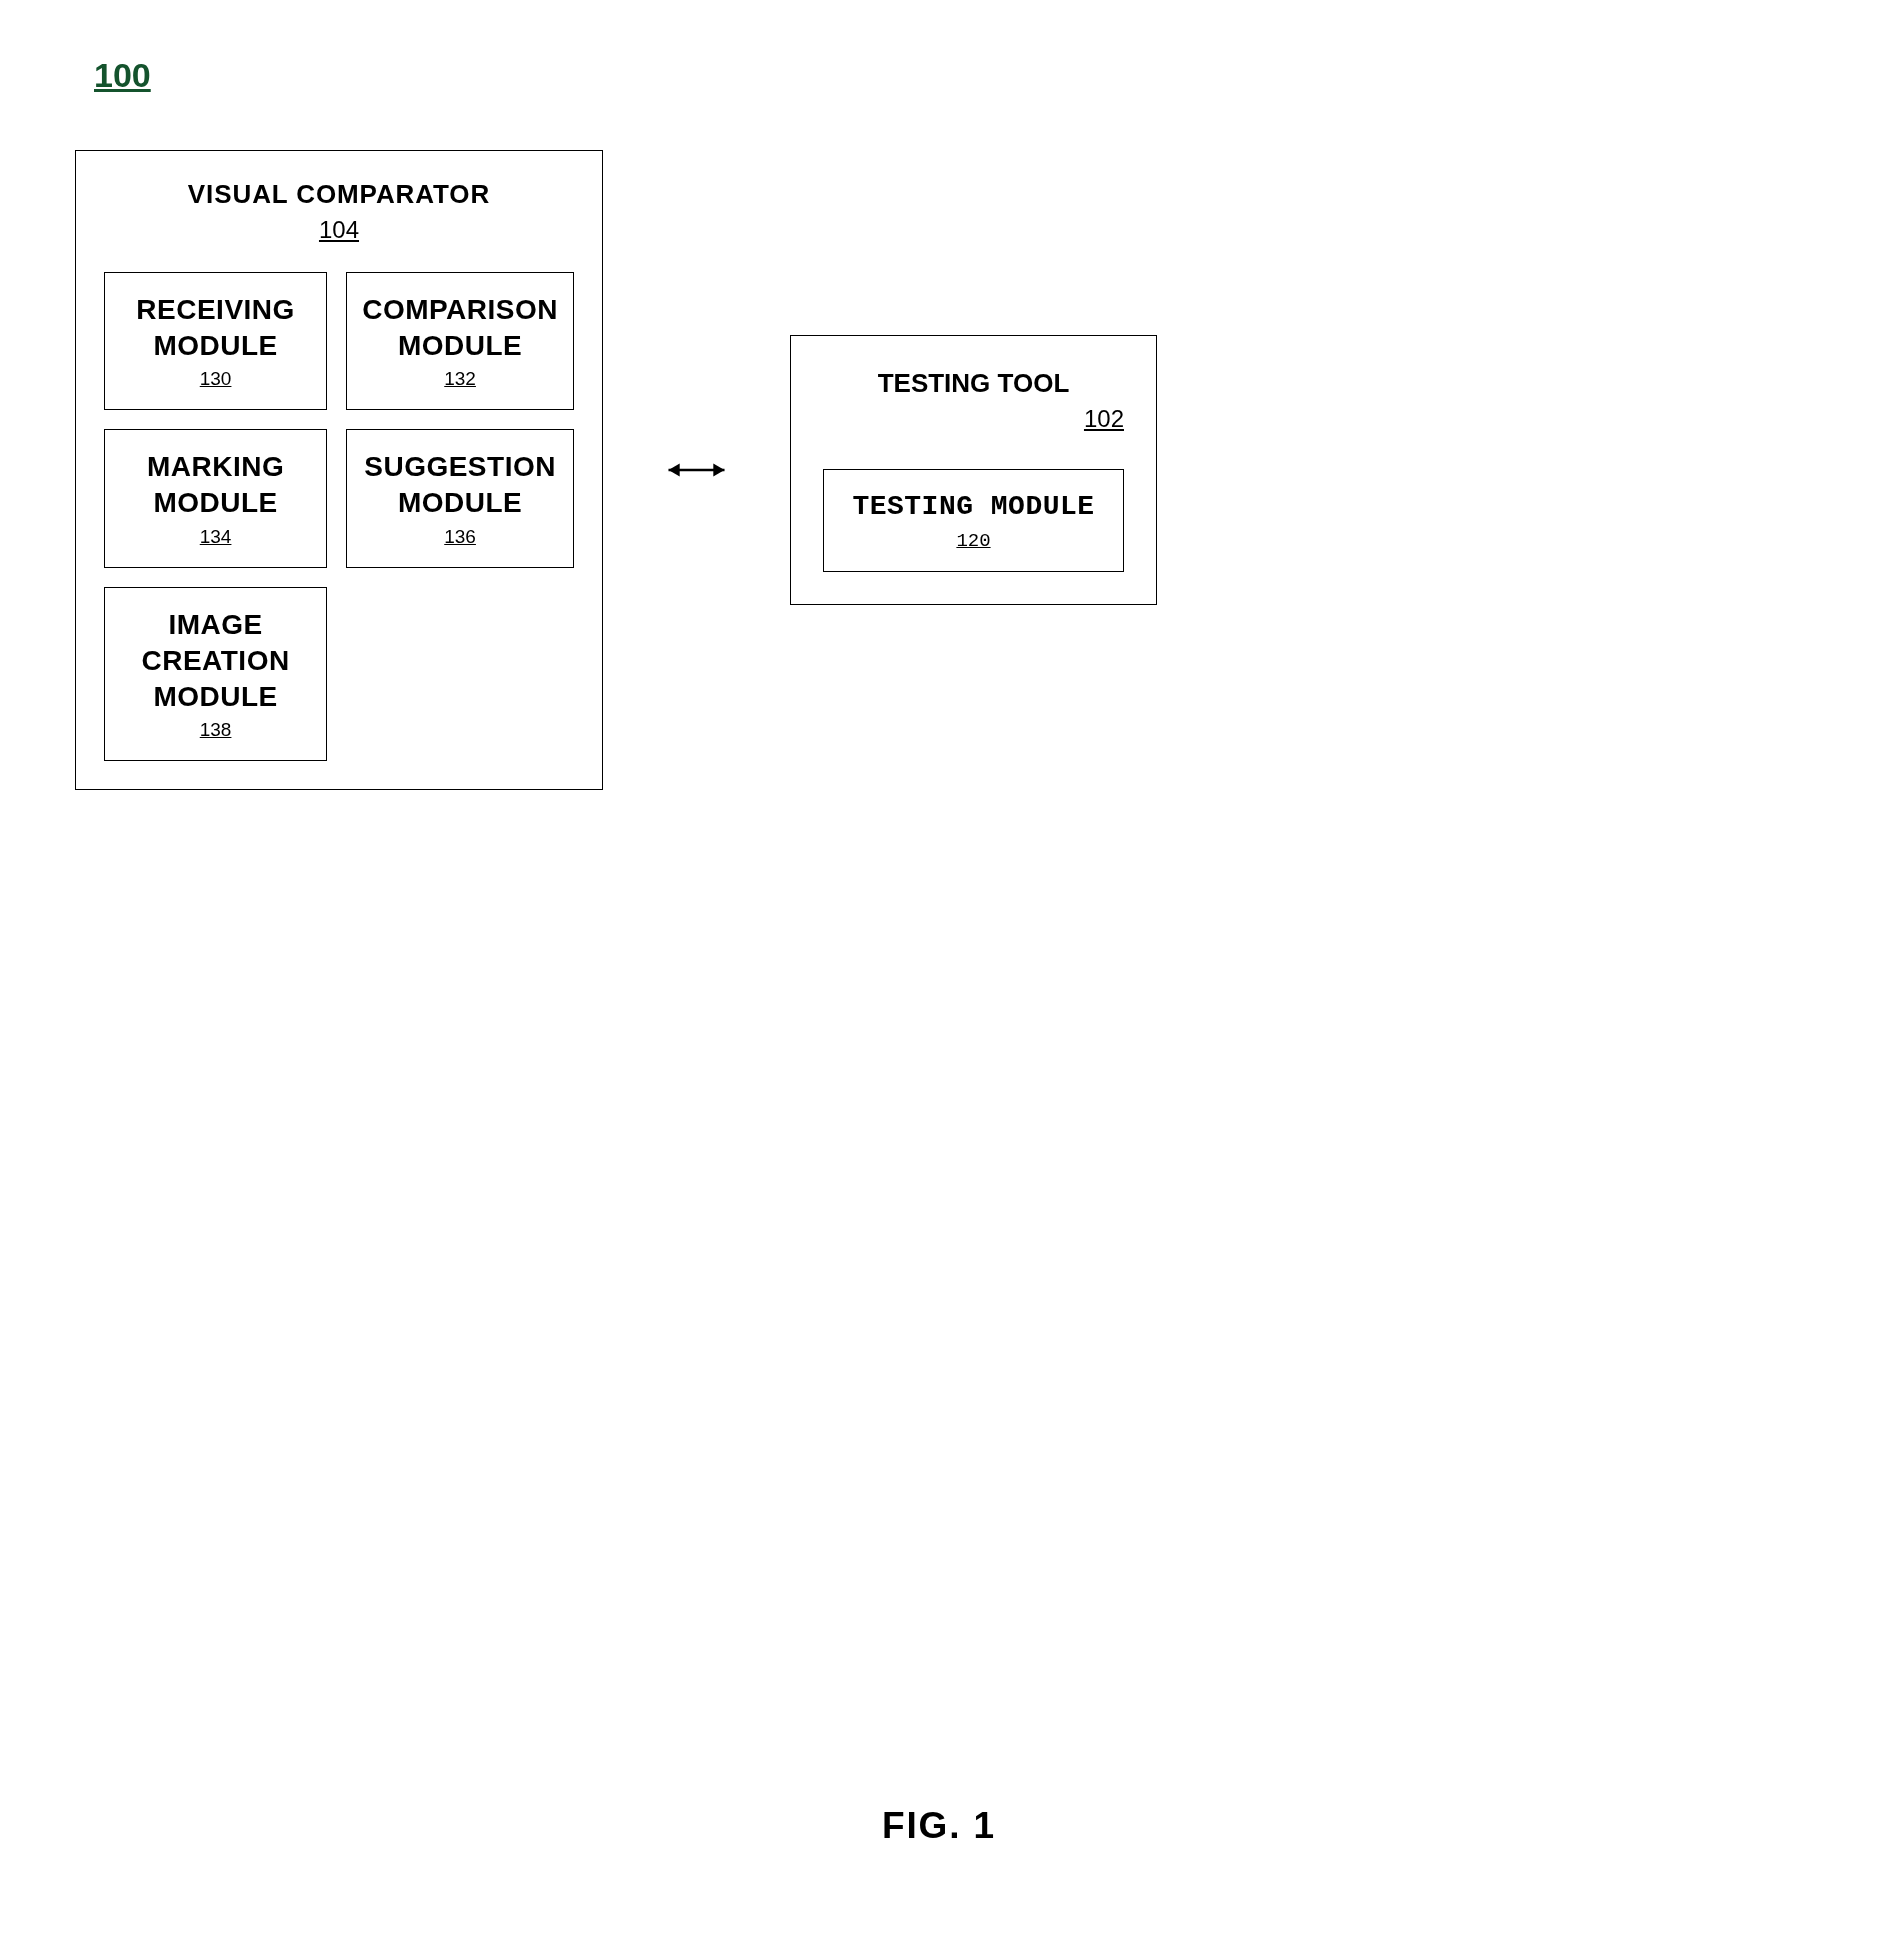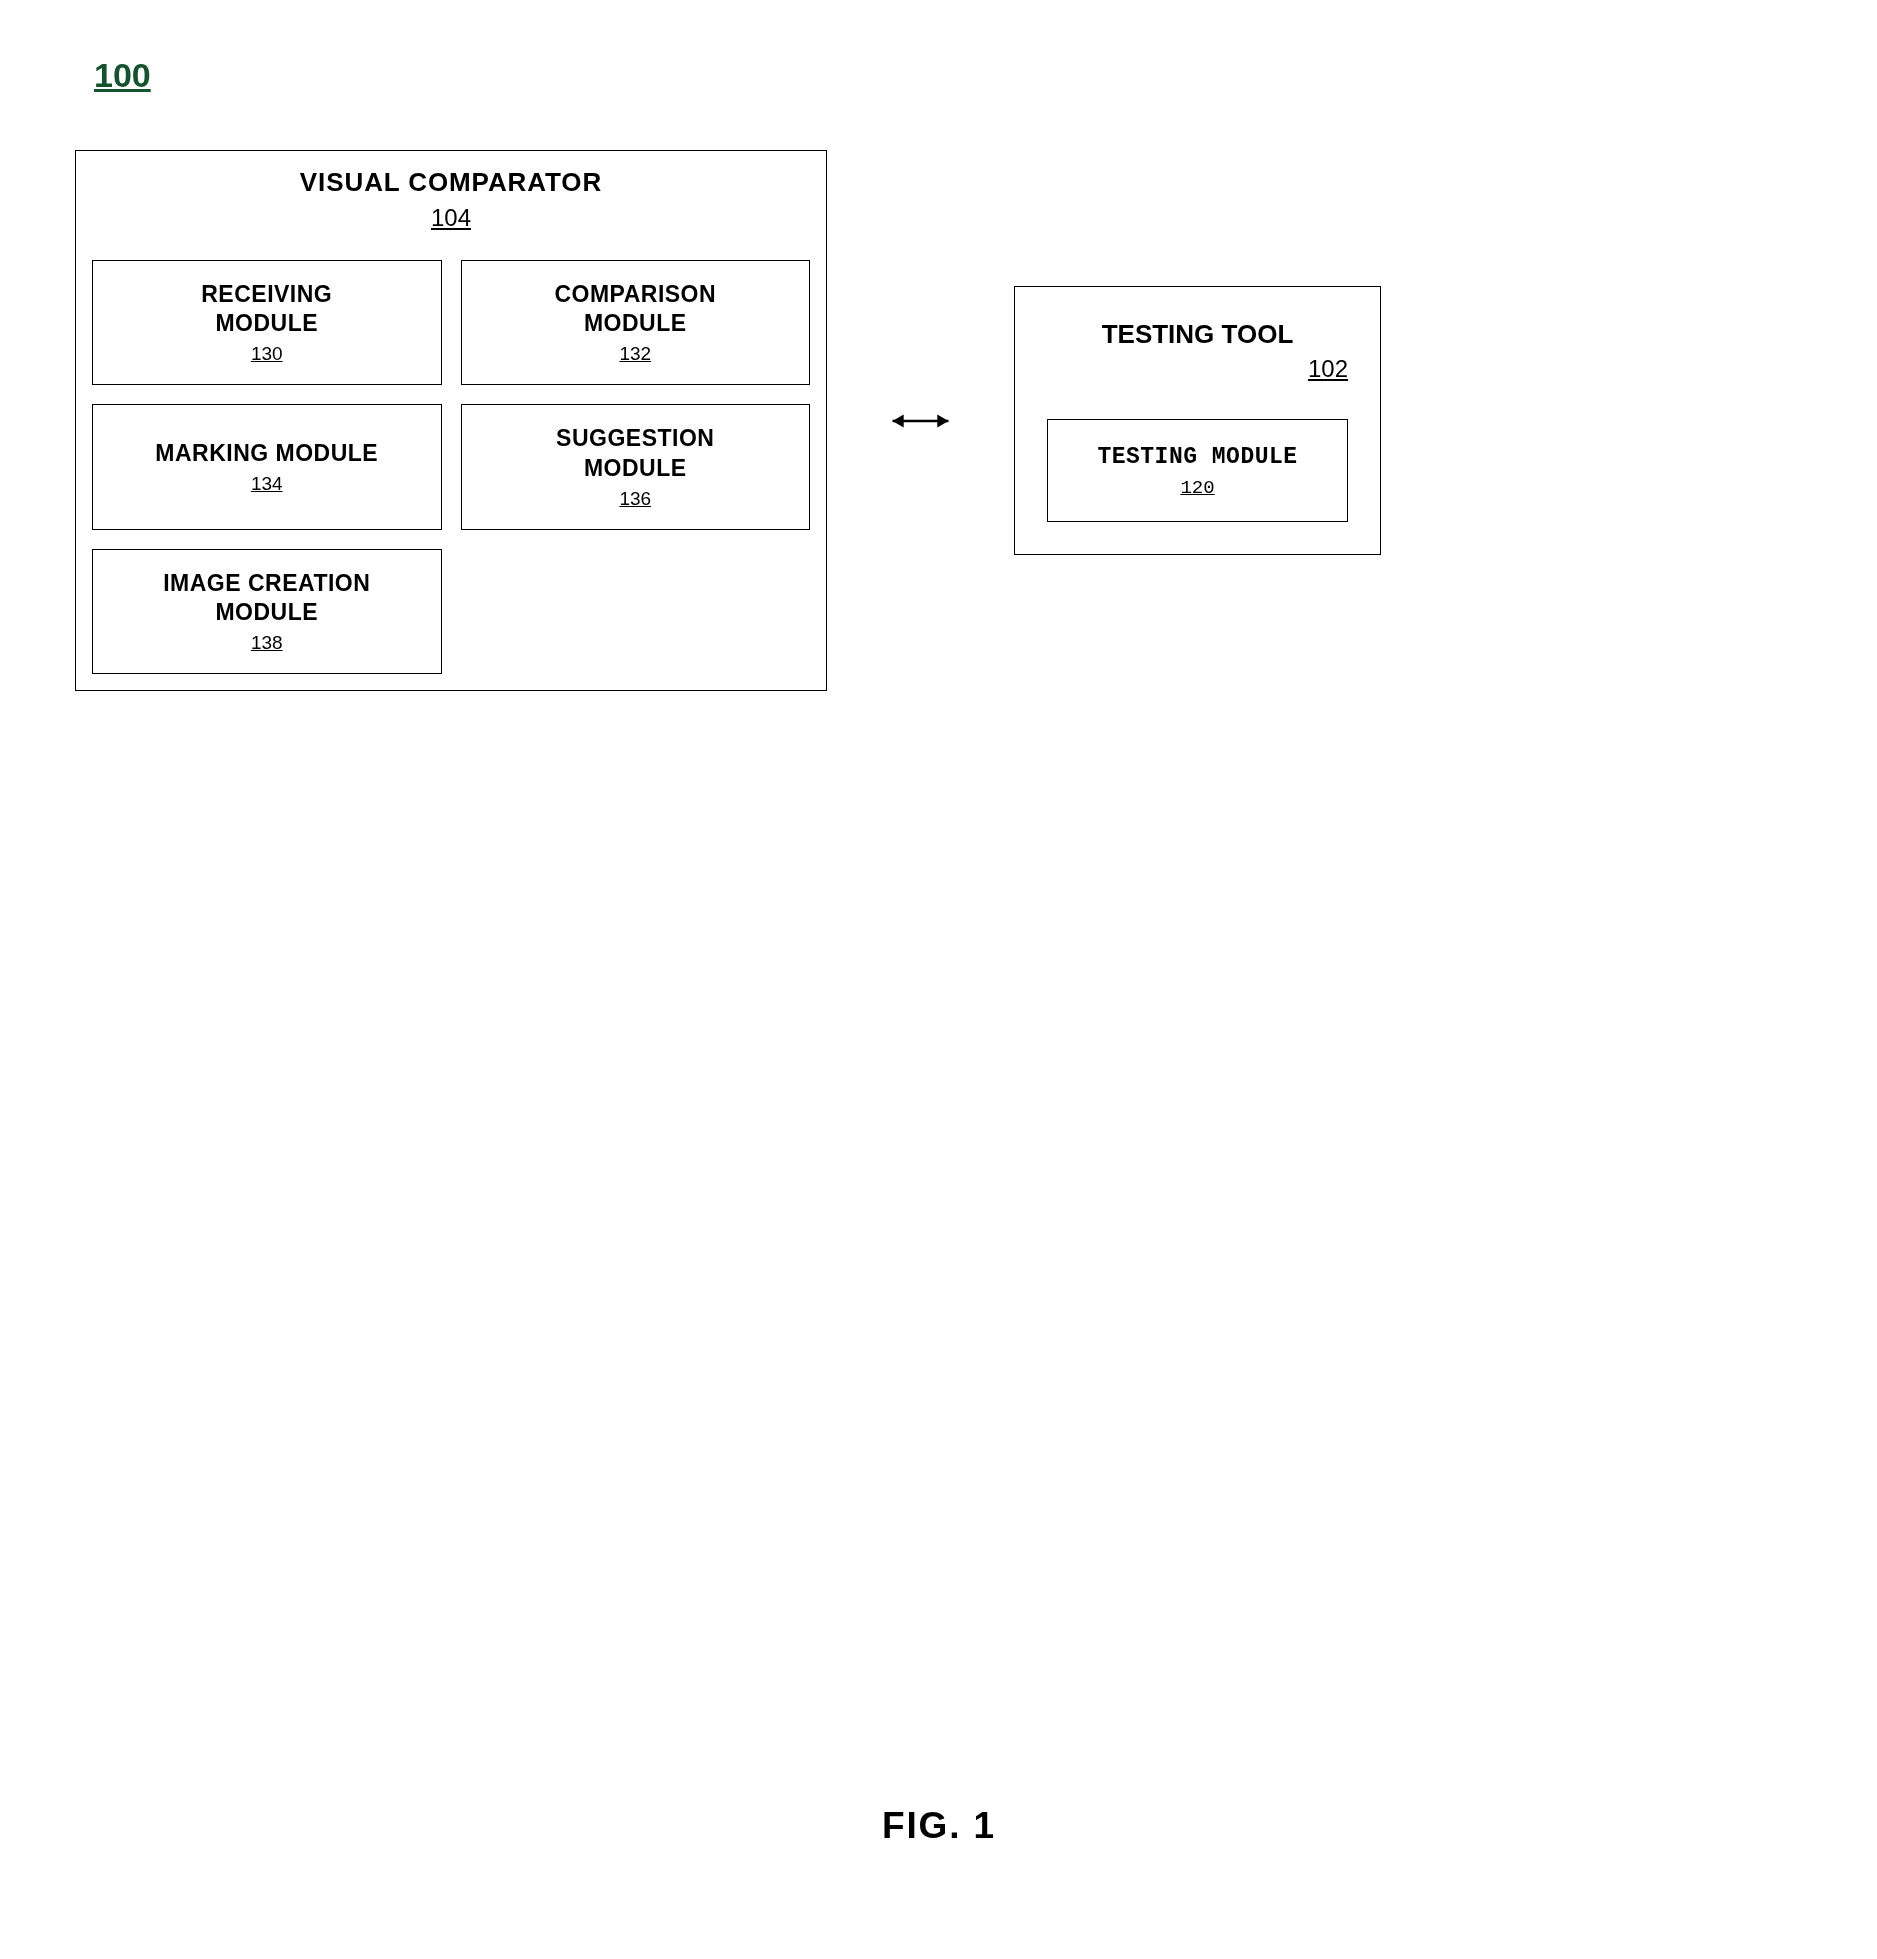--- a/index.html
+++ b/index.html
@@ -32,22 +32,22 @@
       top: 150px;
       left: 75px;
       display: flex;
       align-items: center;
       gap: 56px;
     }
 
     
     .visual-comparator {
       border: 1.9px solid #000;
-      padding: 16px;
-      width: 752px;
+      padding: 28px;
+      width: 528px;
       position: relative;
     }
 
     .vc-title {
       text-align: center;
       font-size: 26px;
       font-weight: bold;
       margin-bottom: 5.6px;
       letter-spacing: 0.9px;
     }
@@ -70,21 +70,21 @@
       padding: 19px 15px;
       text-align: center;
       min-height: 103px;
       display: flex;
       flex-direction: column;
       align-items: center;
       justify-content: center;
     }
 
     .module-box .mod-name {
-      font-size: 23px;
+      font-size: 28px;
       font-weight: bold;
       line-height: 1.3;
       letter-spacing: 0.5px;
     }
 
     .module-box .mod-id {
       font-size: 19px;
       text-decoration: underline;
       margin-top: 3.7px;
     }

